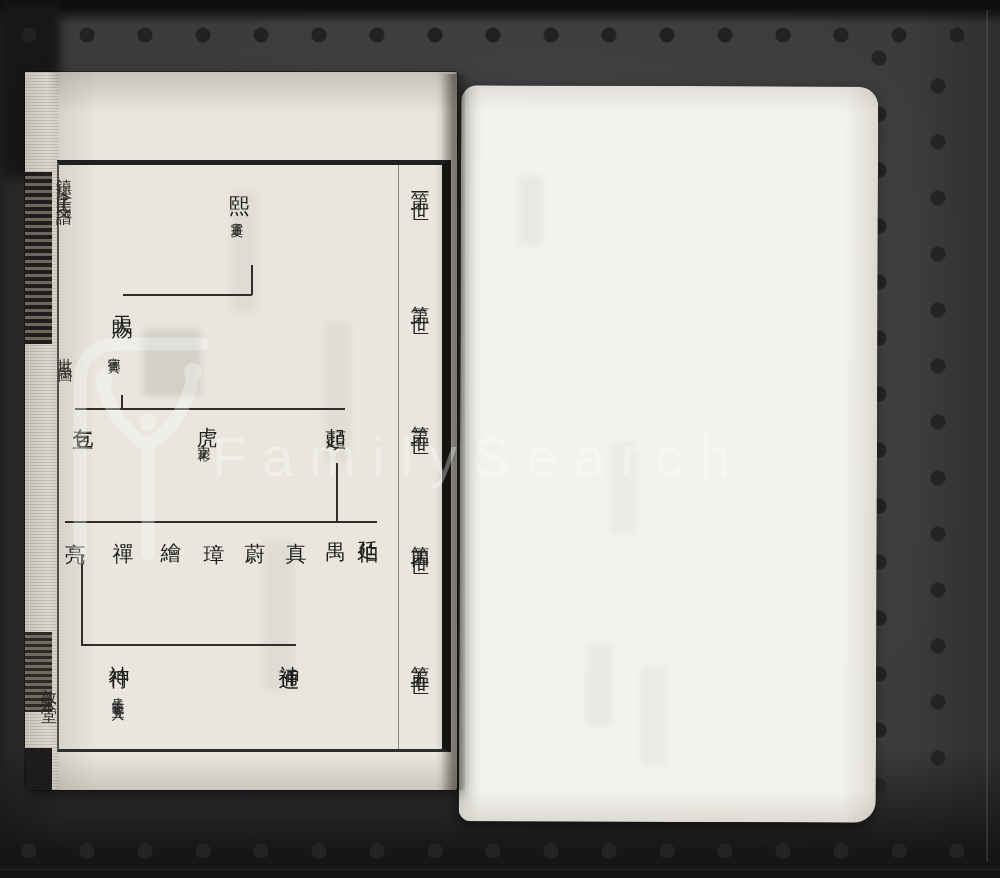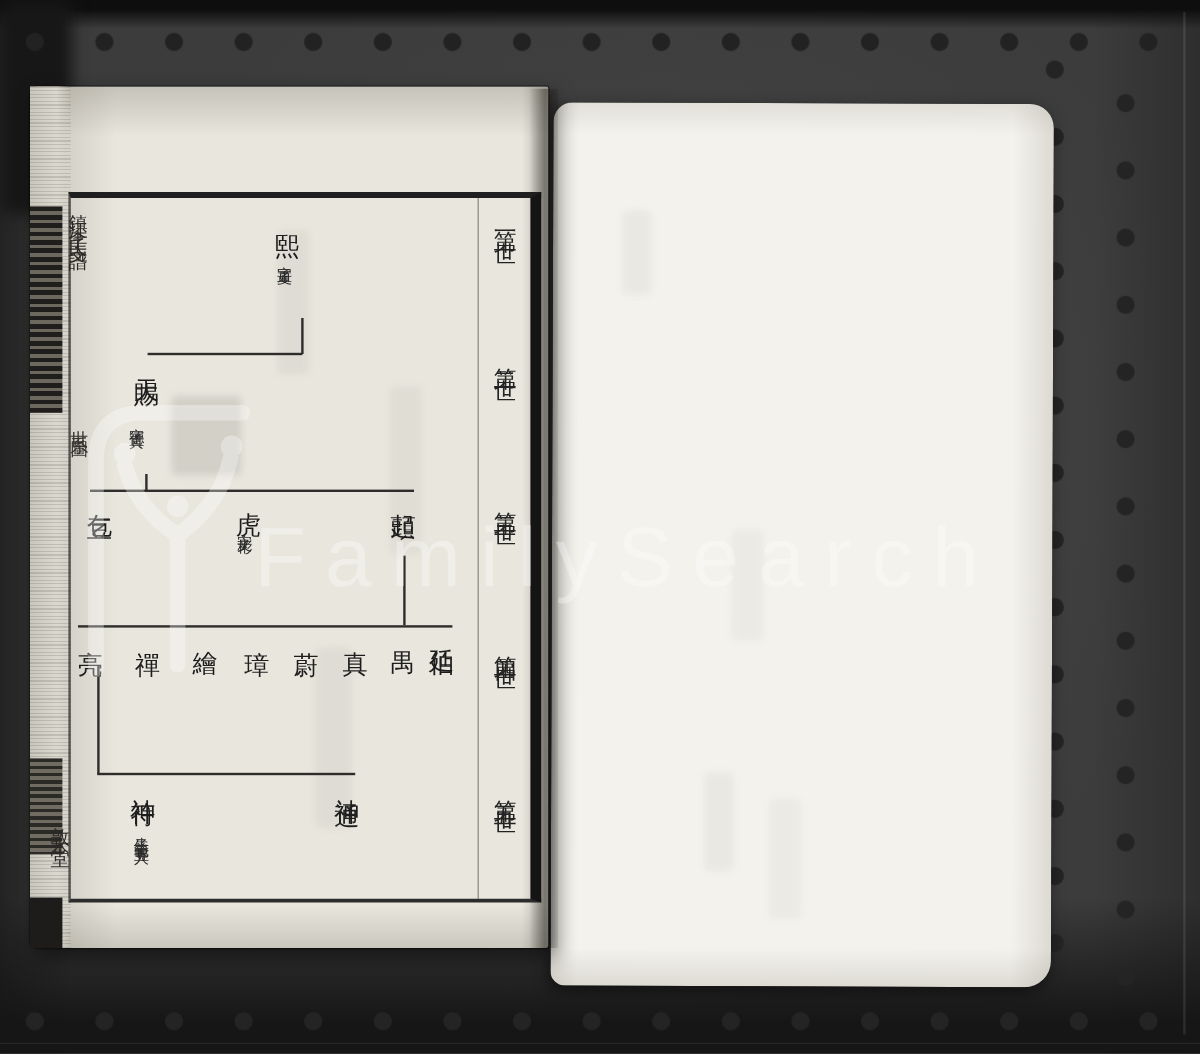--- a/index.html
+++ b/index.html
@@ -86,21 +86,21 @@
   .ln{position:absolute;background:#2e2d2b;}
   .ln.h{height:1.6px;} .ln.v{width:1.6px;}
 
   
   .ghost{position:absolute;filter:blur(3px);border-radius:4px;pointer-events:none;}
 
   
   .wm{position:absolute;inset:0;z-index:40;pointer-events:none;}
   .wm-text{position:absolute;left:212px;top:424px;
     font-family:"Liberation Sans","DejaVu Sans",sans-serif;
-    font-size:70px;letter-spacing:16px;color:rgba(255,255,255,.33);}
+    font-size:56px;letter-spacing:16px;color:rgba(255,255,255,.33);}
   .wm-logo{position:absolute;left:62px;top:326px;opacity:.32;}
 </style>
 </head>
 <body>
 
 <div class="film"></div>
 <div class="corner-dark"></div>
 <div class="scratch-v"></div>
 <div class="scratch-h"></div>
 <div class="dots top"></div>

